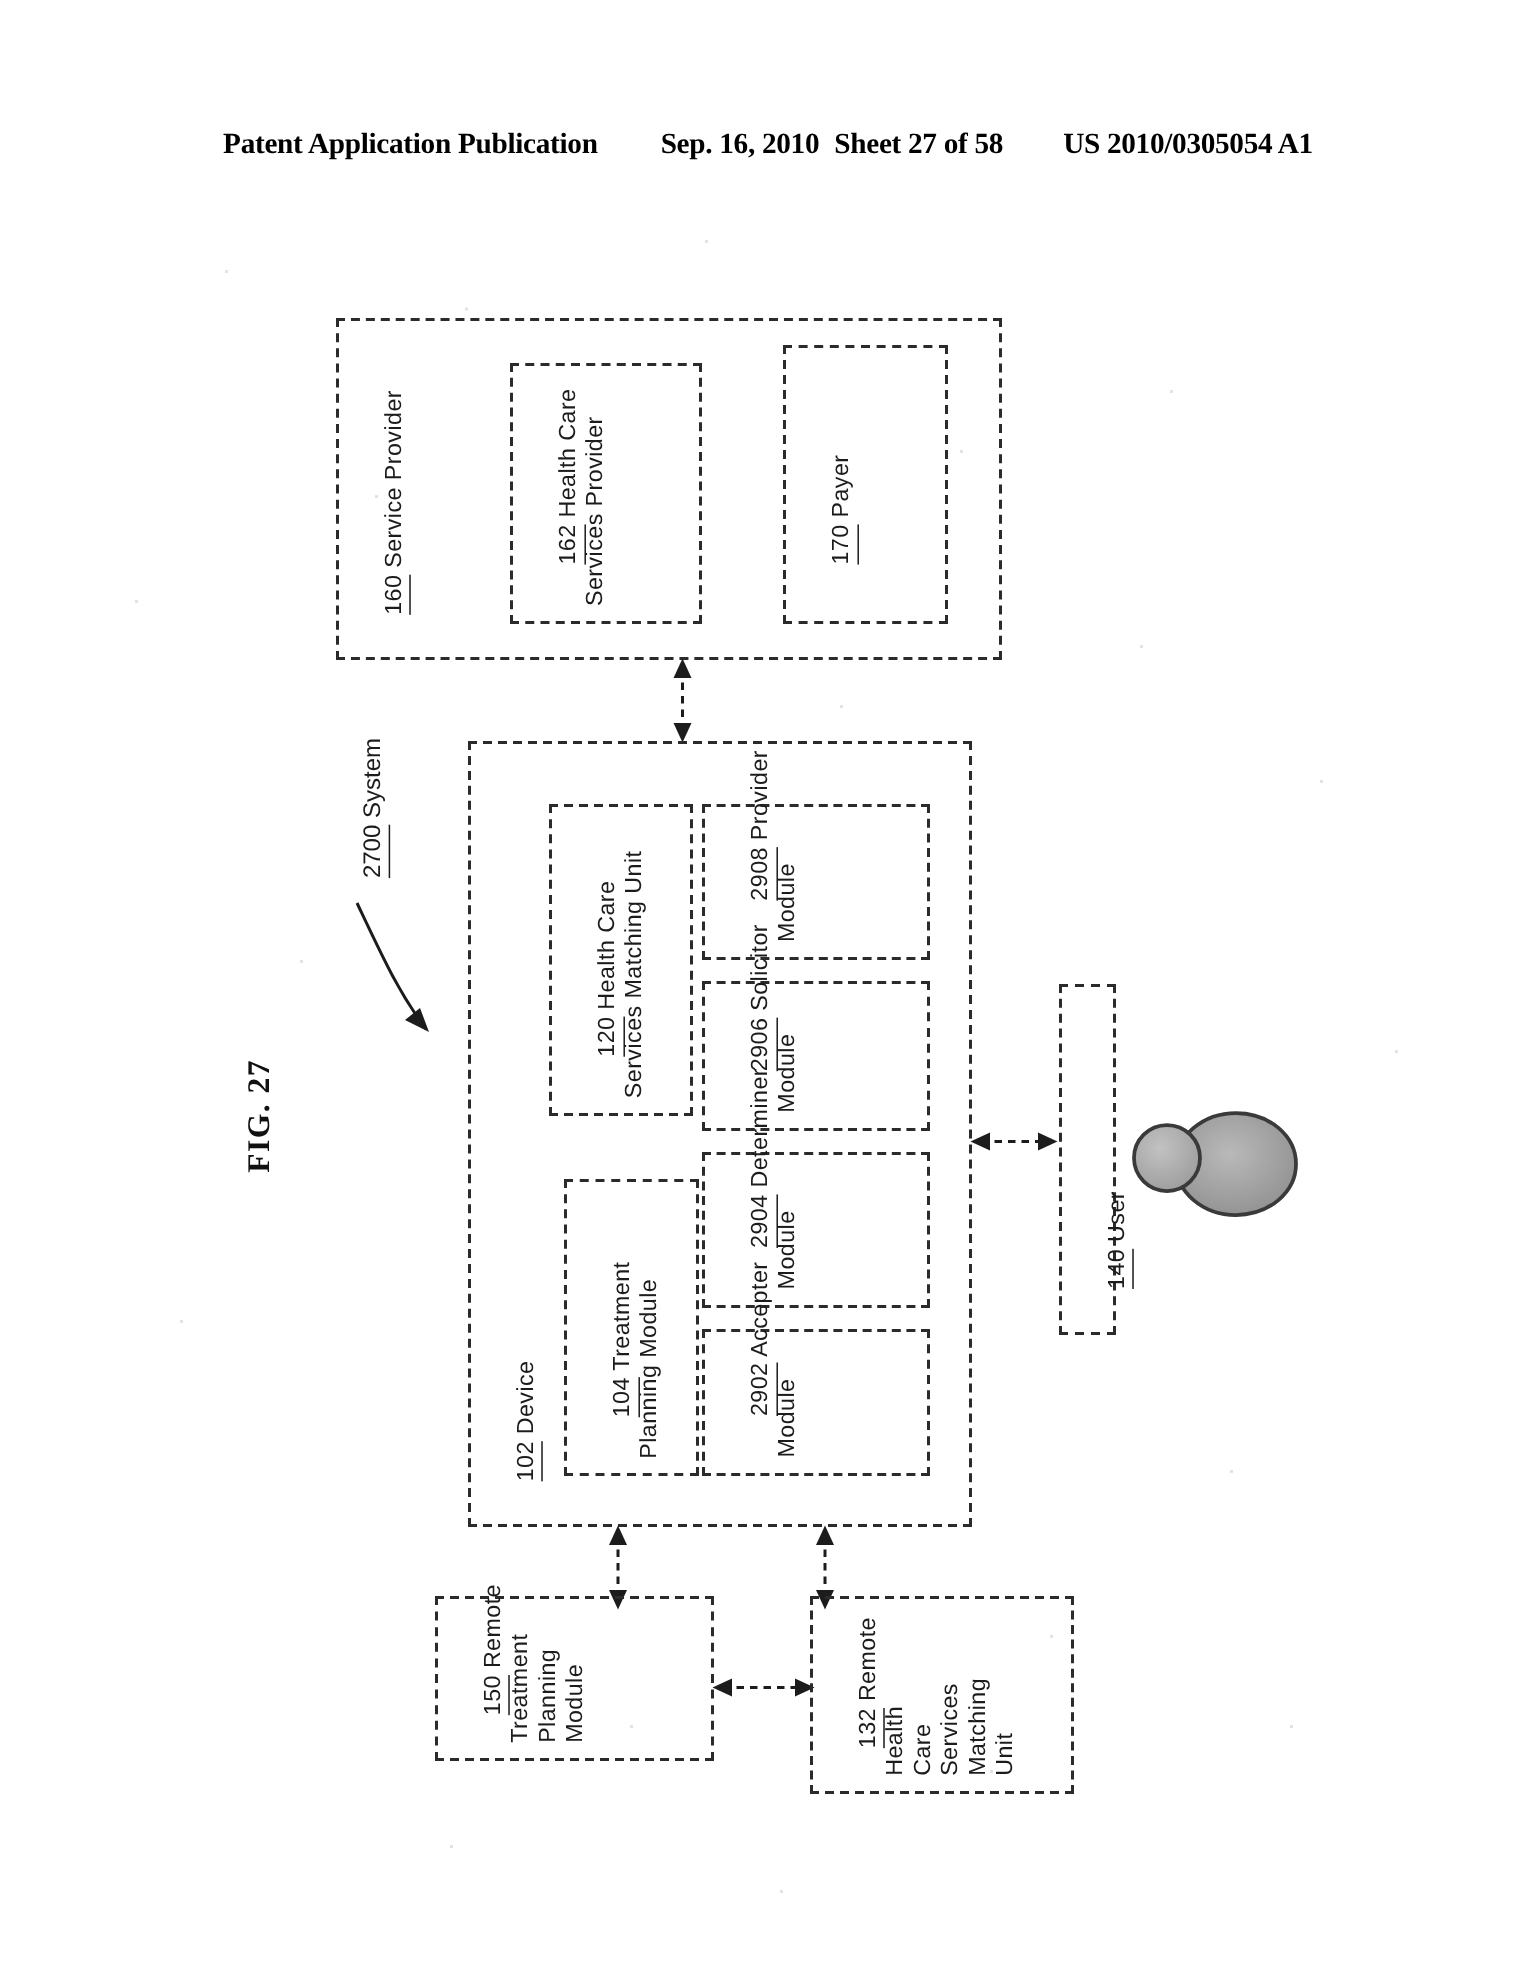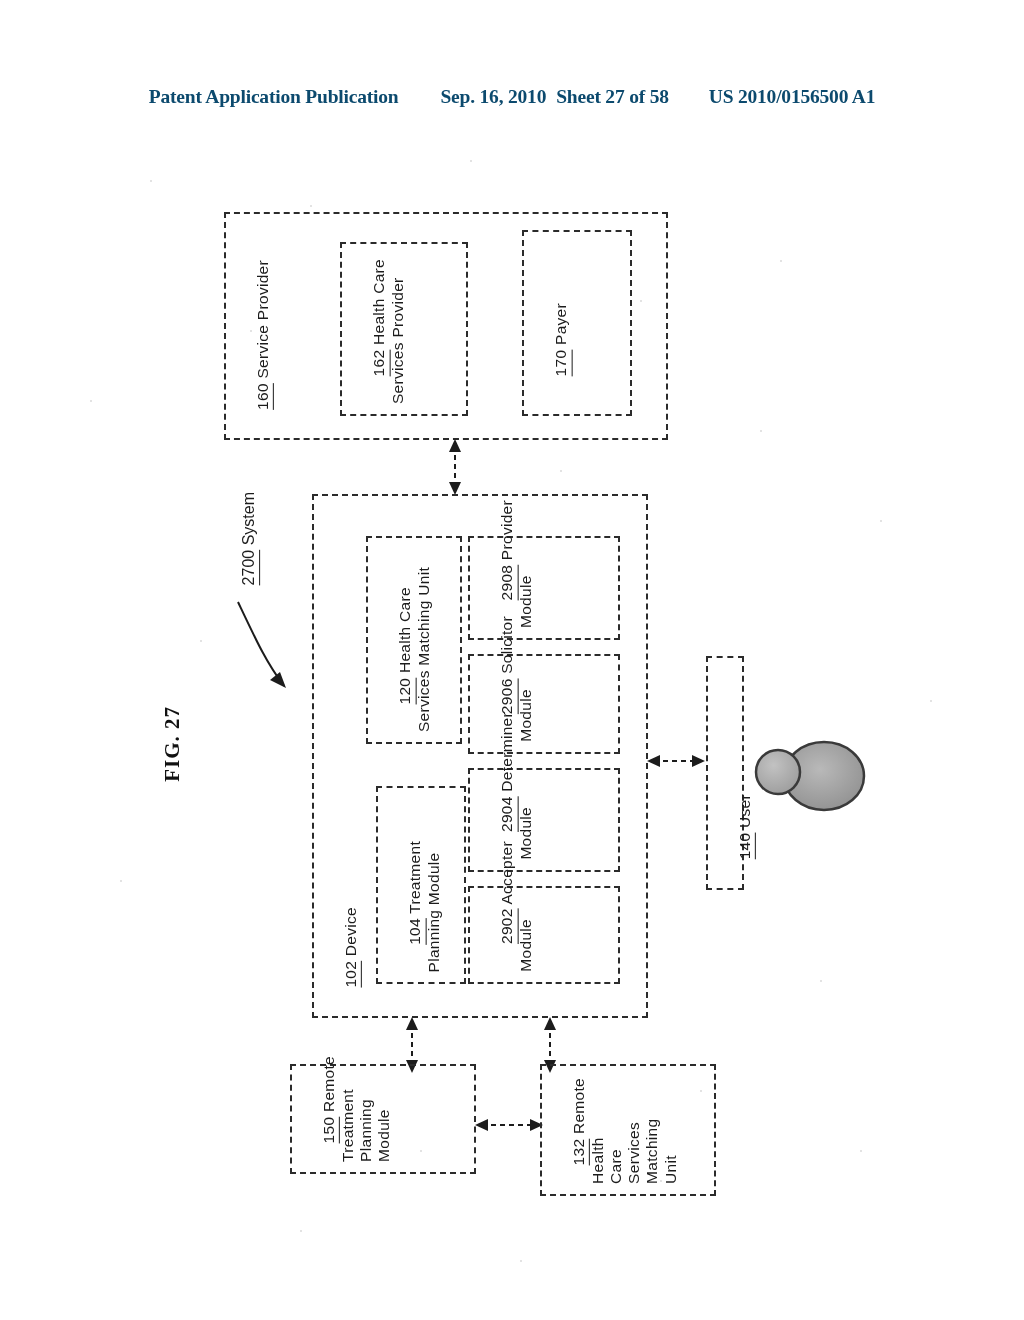--- a/index.html
+++ b/index.html
@@ -22,21 +22,21 @@
     left: 0; top: 86px;
     width: 1024px;
     display: flex;
     justify-content: center;
     align-items: baseline;
     font-family: "Liberation Serif", serif;
     font-weight: bold;
     font-size: 19.5px;
     letter-spacing: -0.2px;
     white-space: nowrap;
-    color: #0c4a6e;
+    color: #000000;
   }
   #page-header .hdr-pub { margin-right: 42px; }
   #page-header .hdr-date { margin-right: 10px; text-align: center; }
   #page-header .hdr-sheet { margin-right: 40px; text-align: center; }
 
   
   .vbox {
     position: absolute;
     box-sizing: border-box;
     border: 2px dashed #2b2b2b;
@@ -114,21 +114,21 @@
     opacity: .5;
   }
 </style>
 </head>
 <body>
 
 <div id="page-header">
   <span class="hdr-pub">Patent Application Publication</span>
   <span class="hdr-date">Sep. 16, 2010</span>
   <span class="hdr-sheet">Sheet 27 of 58</span>
-  <span class="hdr-pat">US 2010/0156500 A1</span>
+  <span class="hdr-pat">US 2010/0305054 A1</span>
 </div>
 
 <div id="fig-label">FIG. 27</div>
 
 <div id="system-callout">
   <span class="num">2700</span><span> System</span>
 </div>
 <svg id="system-leader" viewBox="0 0 60 100">
   <path d="M6,2 C24,40 34,62 52,86" stroke="#1c1c1c" stroke-width="2" fill="none"></path>
   <path d="M54,88 L38,80 L48,72 Z" fill="#1c1c1c"></path>

